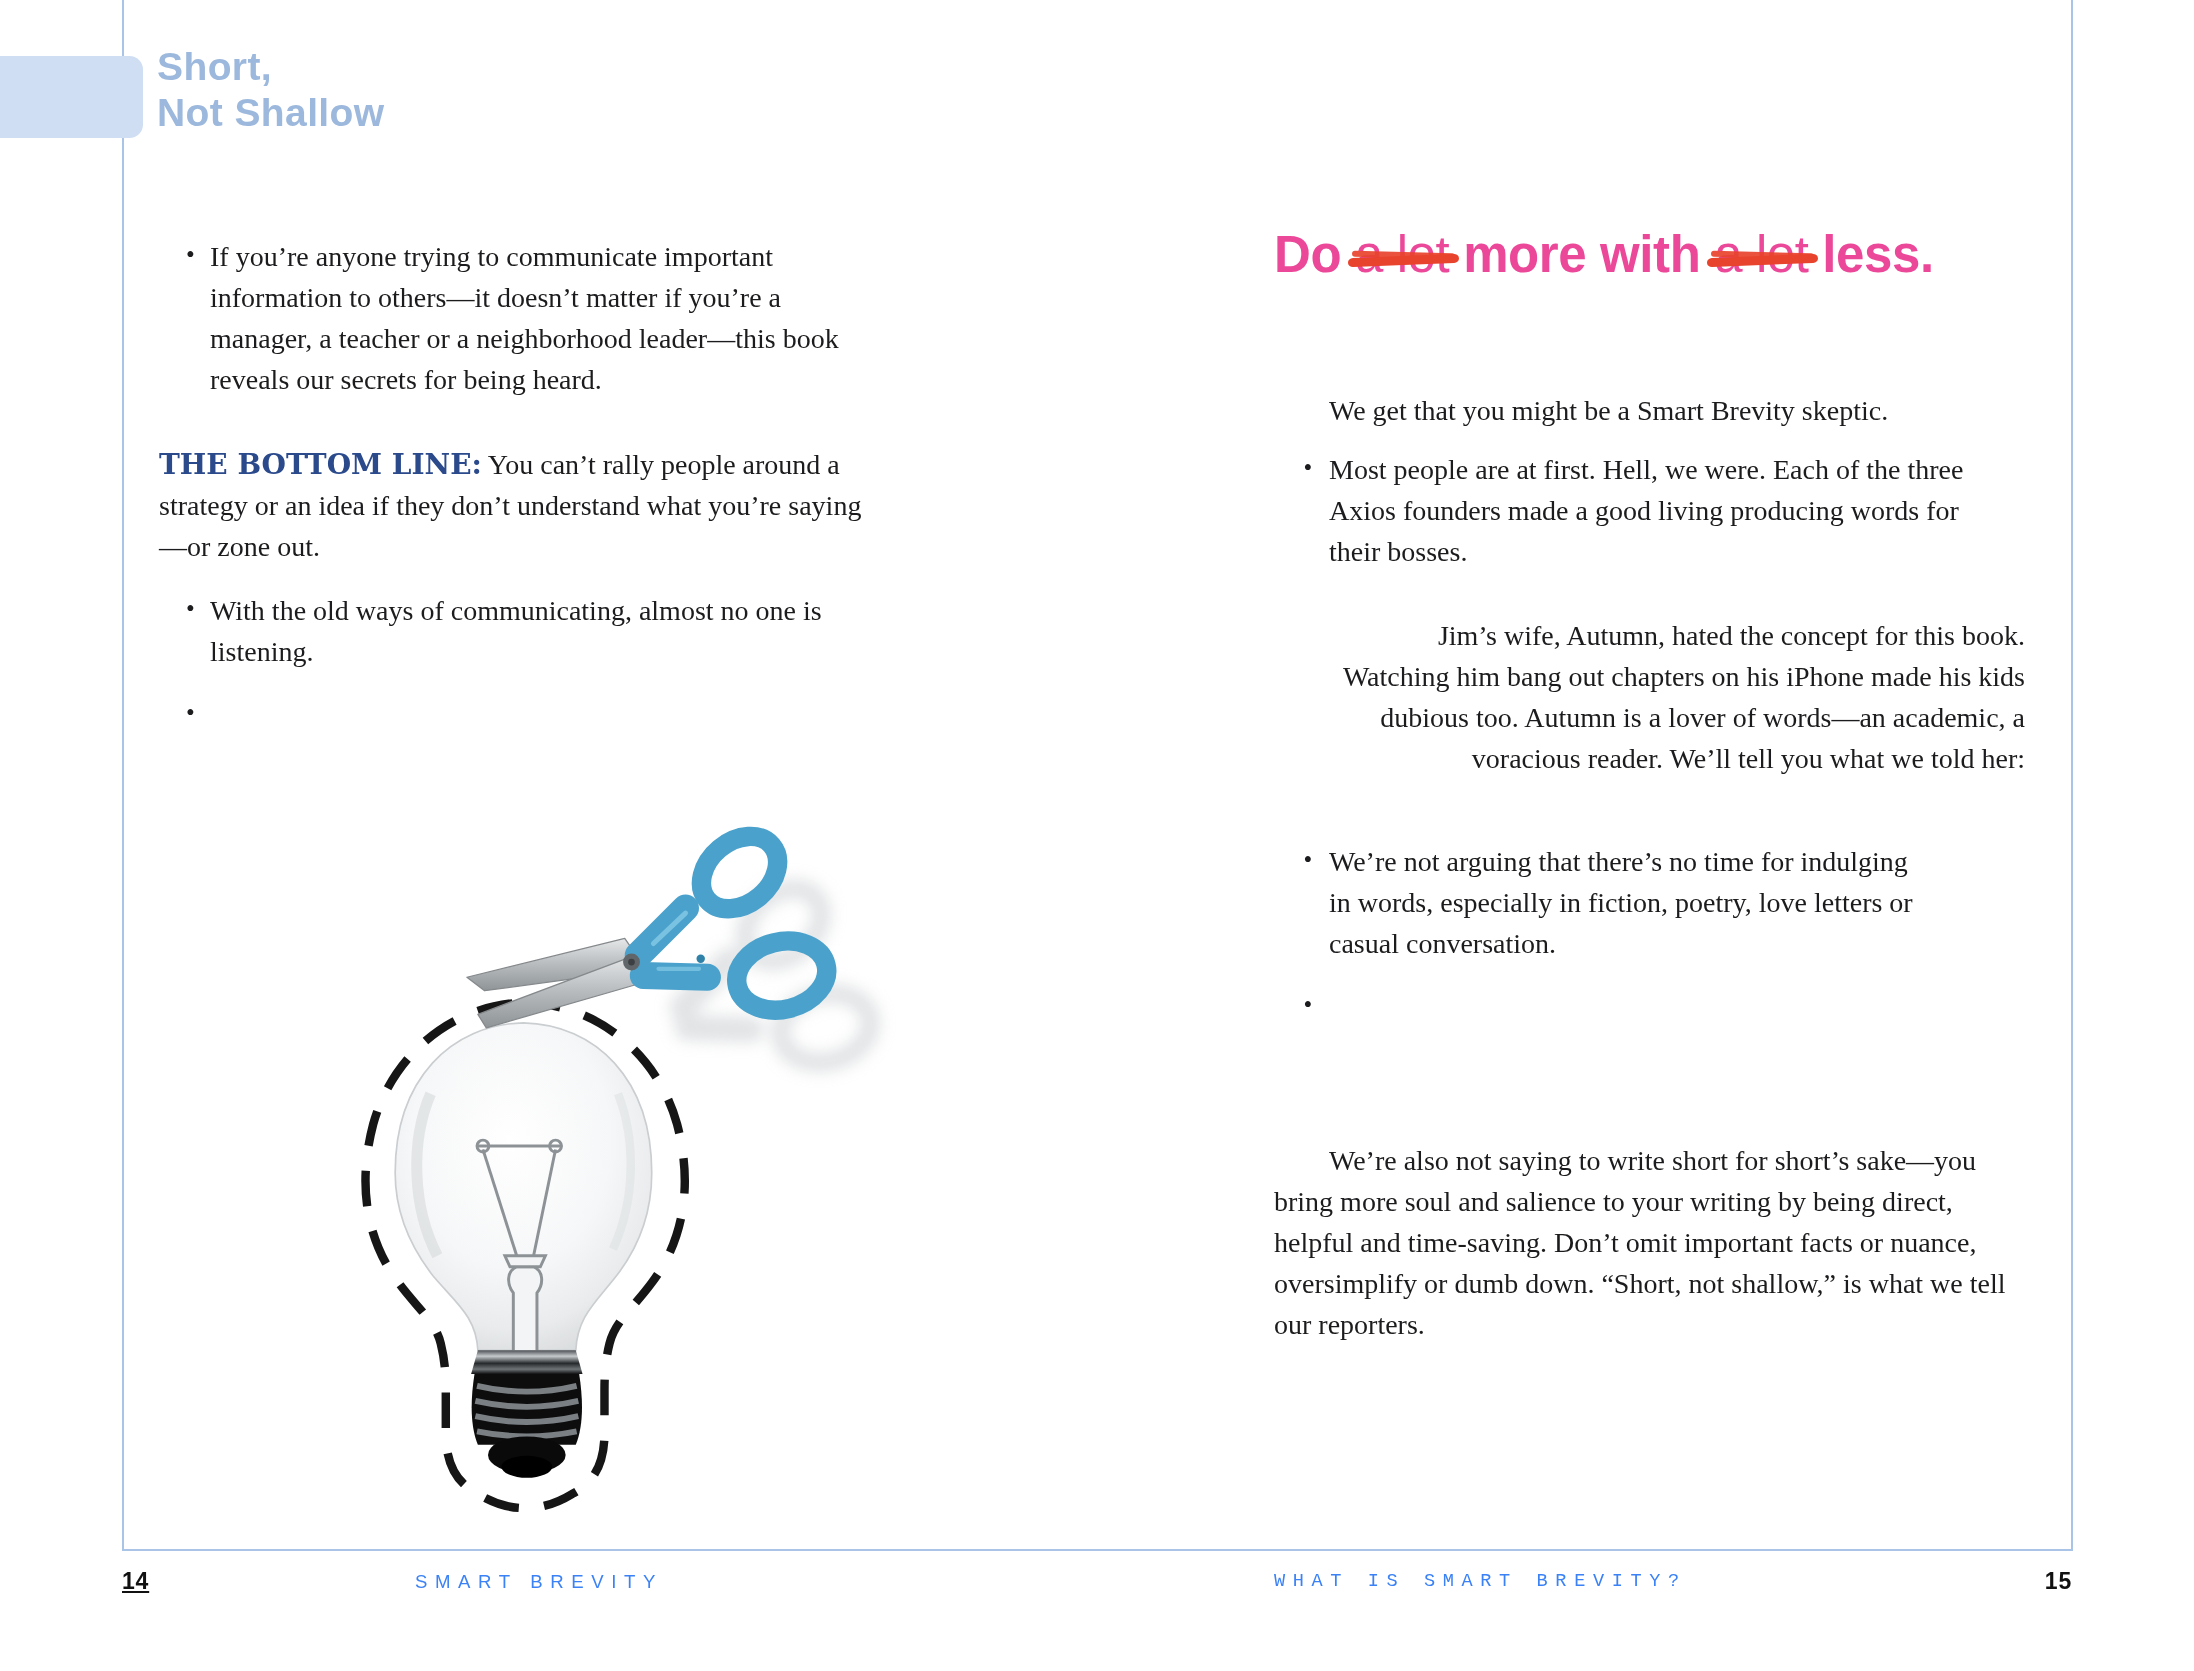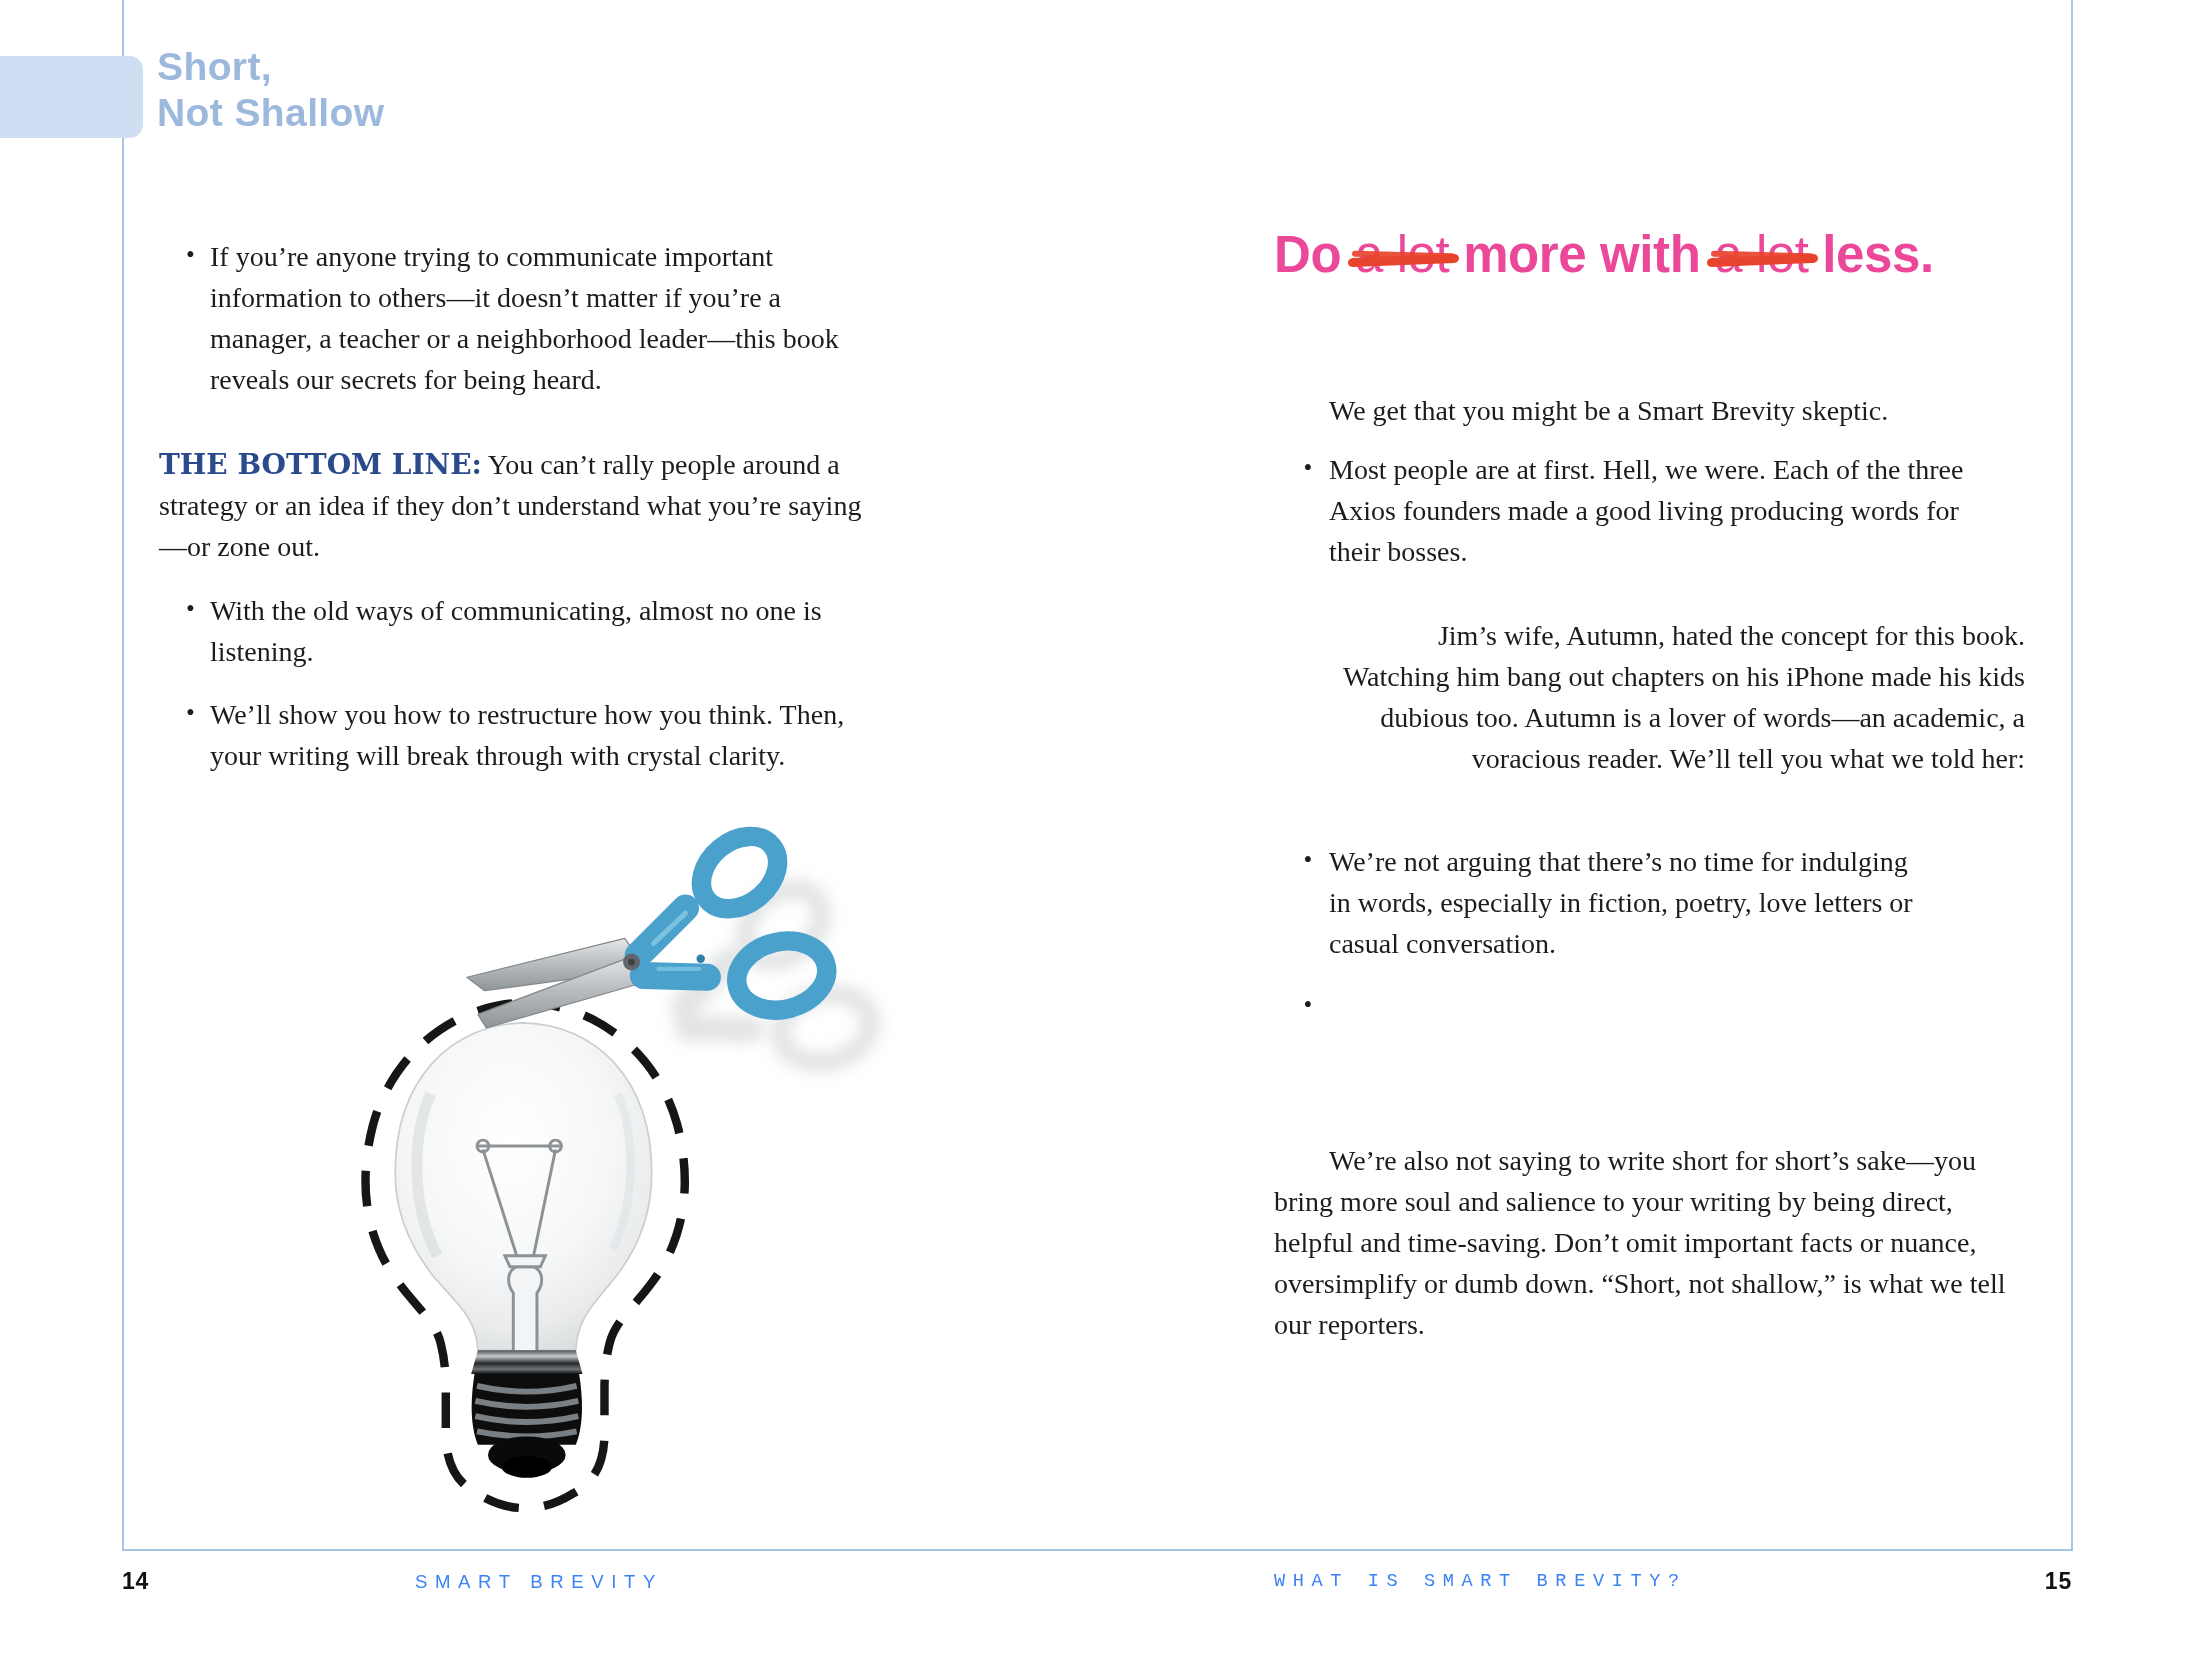--- a/index.html
+++ b/index.html
@@ -74,21 +74,21 @@
 
   
   .page-number{
     font-family:"Liberation Sans",sans-serif;font-weight:bold;
     font-size:23px;letter-spacing:0.8px;color:#111;
   }
   .running-head{
     font-family:"Liberation Sans",sans-serif;font-size:18.6px;
     letter-spacing:7.6px;color:#3b82f6;font-weight:500;white-space:nowrap;
   }
-  .pn-14{left:122px;top:1568px;}
+  .pn-14{left:122px;top:1568px;text-decoration:underline;}
   .rh-left{left:159px;top:1571px;width:760px;text-align:center;}
   .rh-right{left:1274px;top:1571px;width:751px;text-align:left;font-family:Liberation Mono, monospace;}
   .pn-15{left:1966px;top:1568px;width:106px;text-align:right;}
 
   .illustration{left:304px;top:810px;width:709px;height:743px;}
 </style>
 </head>
 <body>
 
 <div class="abs frame-left"></div>
@@ -111,21 +111,20 @@
 
   <p class="abs" style="left:0;top:208px;width:717px;"><span class="bl-label">THE BOTTOM LINE:</span><span> You can’t rally people around a strategy or an idea if they don’t understand what you’re saying—or zone out.</span></p>
 
   <ul class="bullets abs" style="left:0;top:354px;width:100%;">
     <li class="bullet-item">
       <span class="marker">•</span>
       <span>With the old ways of communicating, almost no one is listening.</span>
     </li>
     <li class="bullet-item">
       <span class="marker">•</span>
-      <span>We’ll show you how to restructure how you think. Then, your writing will break through with crystal clarity.</span>
     </li>
   </ul>
 </div>
 
 <svg class="abs illustration" viewBox="0 0 840 880">
   <defs>
     <radialGradient id="glass" cx="45%" cy="36%" r="70%">
       <stop offset="0" stop-color="#ffffff"></stop>
       <stop offset="0.55" stop-color="#f6f7f8"></stop>
       <stop offset="0.82" stop-color="#e9ebec"></stop>

